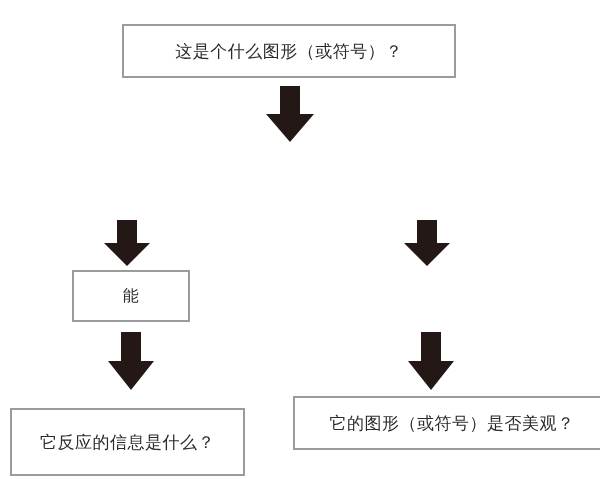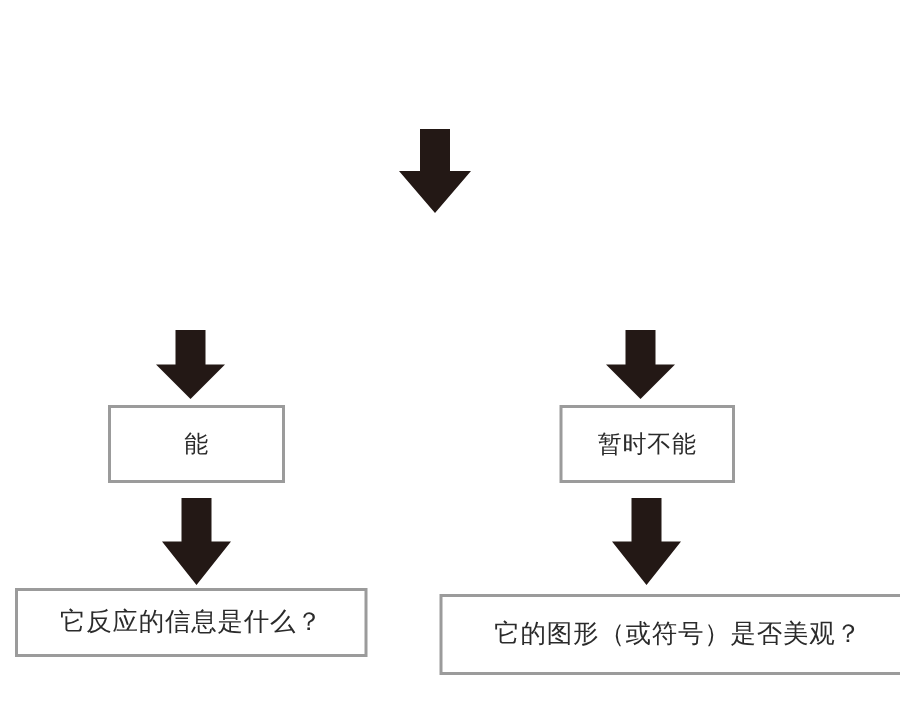--- a/index.html
+++ b/index.html
@@ -45,35 +45,38 @@
     display: block;
     width: 100%;
     height: 100%;
   }
 
   
   #node-question        { left: 122px; top: 24px;  width: 334px; height: 54px; }
   #node-translatable    { left: 10px;  top: 150px; width: 546px; height: 60px; }
   #node-yes             { left: 72px;  top: 270px; width: 118px; height: 52px; }
   #node-not-yet         { left: 373px; top: 270px; width: 117px; height: 52px; }
-  #node-info-meaning    { left: 10px;  top: 392px; width: 235px; height: 46px; }
+  #node-info-meaning    { left: 10px;  top: 408px; width: 235px; height: 68px; }
   #node-aesthetics      { left: 272px; top: 396px; width: 318px; height: 54px; margin-left: 21px; }
 
   
   #arrow-q-to-translate { left: 266px; top: 86px;  width: 48px; height: 56px; }
   #arrow-translate-yes  { left: 104px; top: 220px; width: 46px; height: 46px; }
   #arrow-translate-no   { left: 404px; top: 220px; width: 46px; height: 46px; }
   #arrow-yes-to-meaning { left: 108px; top: 332px; width: 46px; height: 58px; }
   #arrow-no-to-beauty   { left: 408px; top: 332px; width: 46px; height: 58px; }
 </style>
 </head>
 <body>
 
 <div id="flowchart">
 
+  <div class="node" id="node-question">
+    <span class="node-label">这是个什么图形（或符号）？</span>
+  </div>
 
   <div class="arrow" id="arrow-q-to-translate">
     <svg viewBox="0 0 48 56" preserveAspectRatio="none" aria-hidden="true">
       <polygon points="14,0 34,0 34,28 48,28 24,56 0,28 14,28" fill="#231815"></polygon>
     </svg>
   </div>
 
 
   <div class="arrow" id="arrow-translate-yes">
     <svg viewBox="0 0 46 46" preserveAspectRatio="none" aria-hidden="true">
@@ -84,23 +87,20 @@
   <div class="arrow" id="arrow-translate-no">
     <svg viewBox="0 0 46 46" preserveAspectRatio="none" aria-hidden="true">
       <polygon points="13,0 33,0 33,23 46,23 23,46 0,23 13,23" fill="#231815"></polygon>
     </svg>
   </div>
 
   <div class="node" id="node-yes">
     <span class="node-label small">能</span>
   </div>
 
-  <div class="node" id="node-not-yet">
-    <span class="node-label small">暂时不能</span>
-  </div>
 
   <div class="arrow" id="arrow-yes-to-meaning">
     <svg viewBox="0 0 46 58" preserveAspectRatio="none" aria-hidden="true">
       <polygon points="13,0 33,0 33,29 46,29 23,58 0,29 13,29" fill="#231815"></polygon>
     </svg>
   </div>
 
   <div class="arrow" id="arrow-no-to-beauty">
     <svg viewBox="0 0 46 58" preserveAspectRatio="none" aria-hidden="true">
       <polygon points="13,0 33,0 33,29 46,29 23,58 0,29 13,29" fill="#231815"></polygon>

